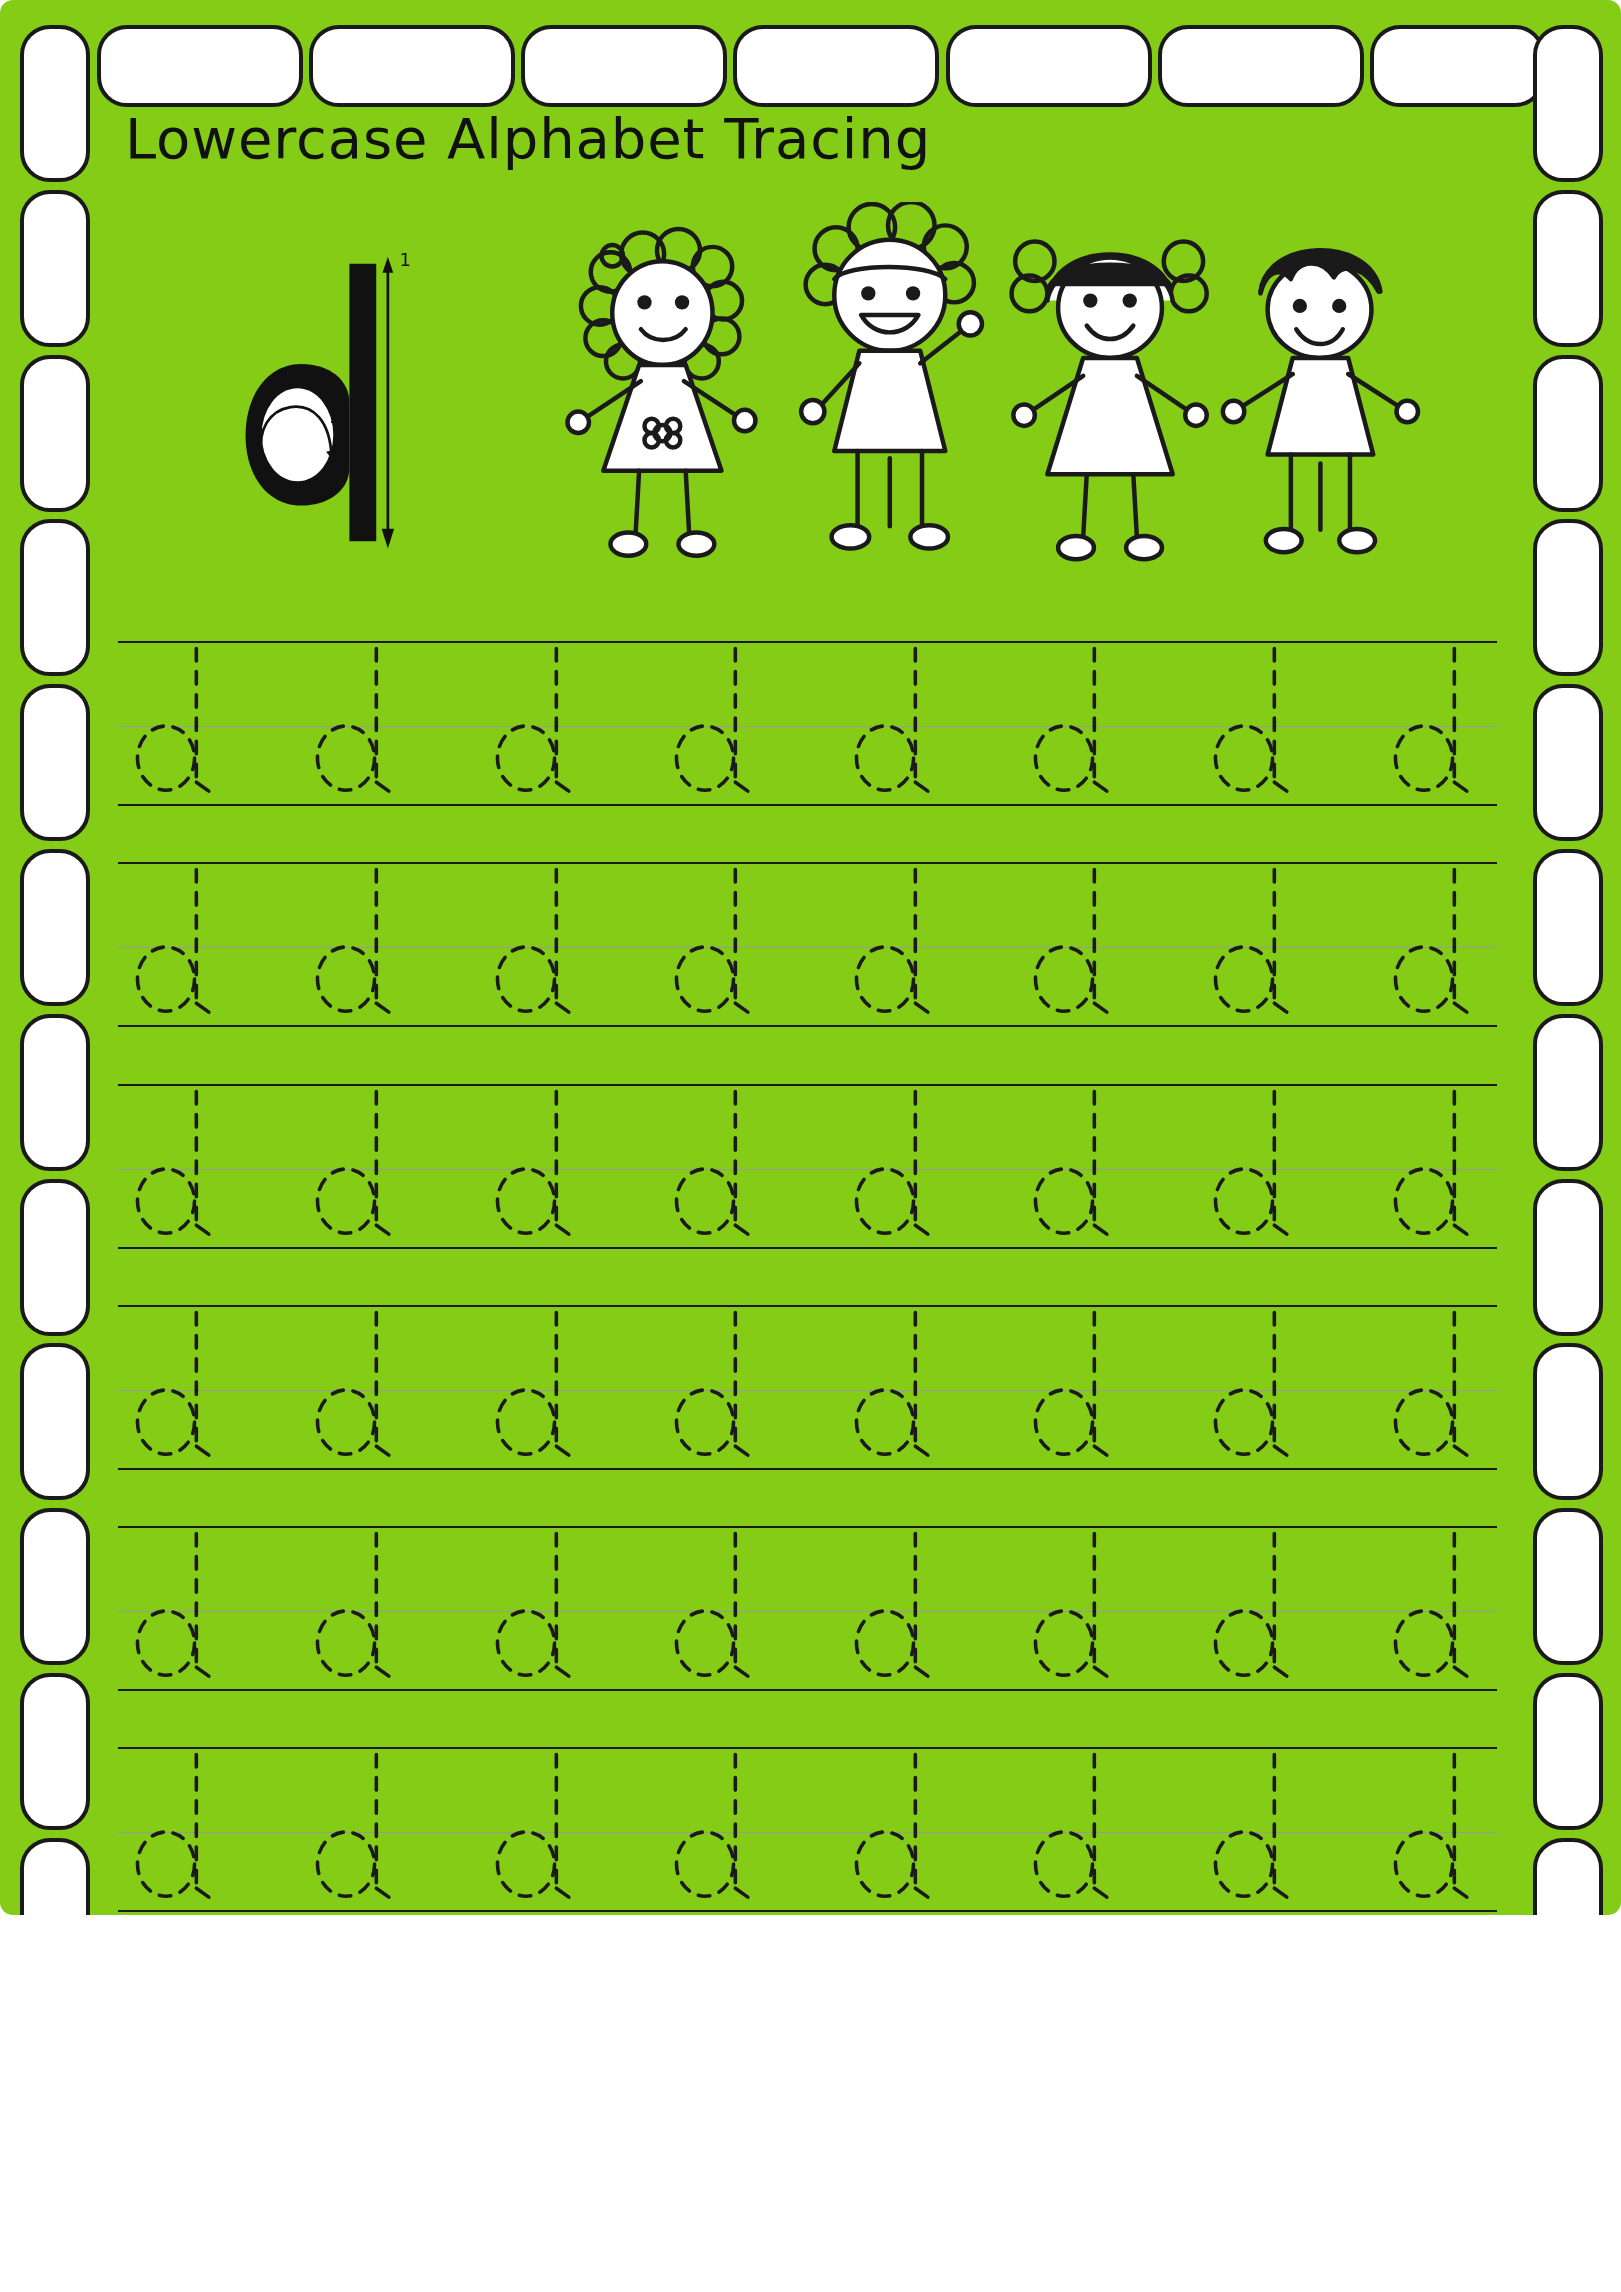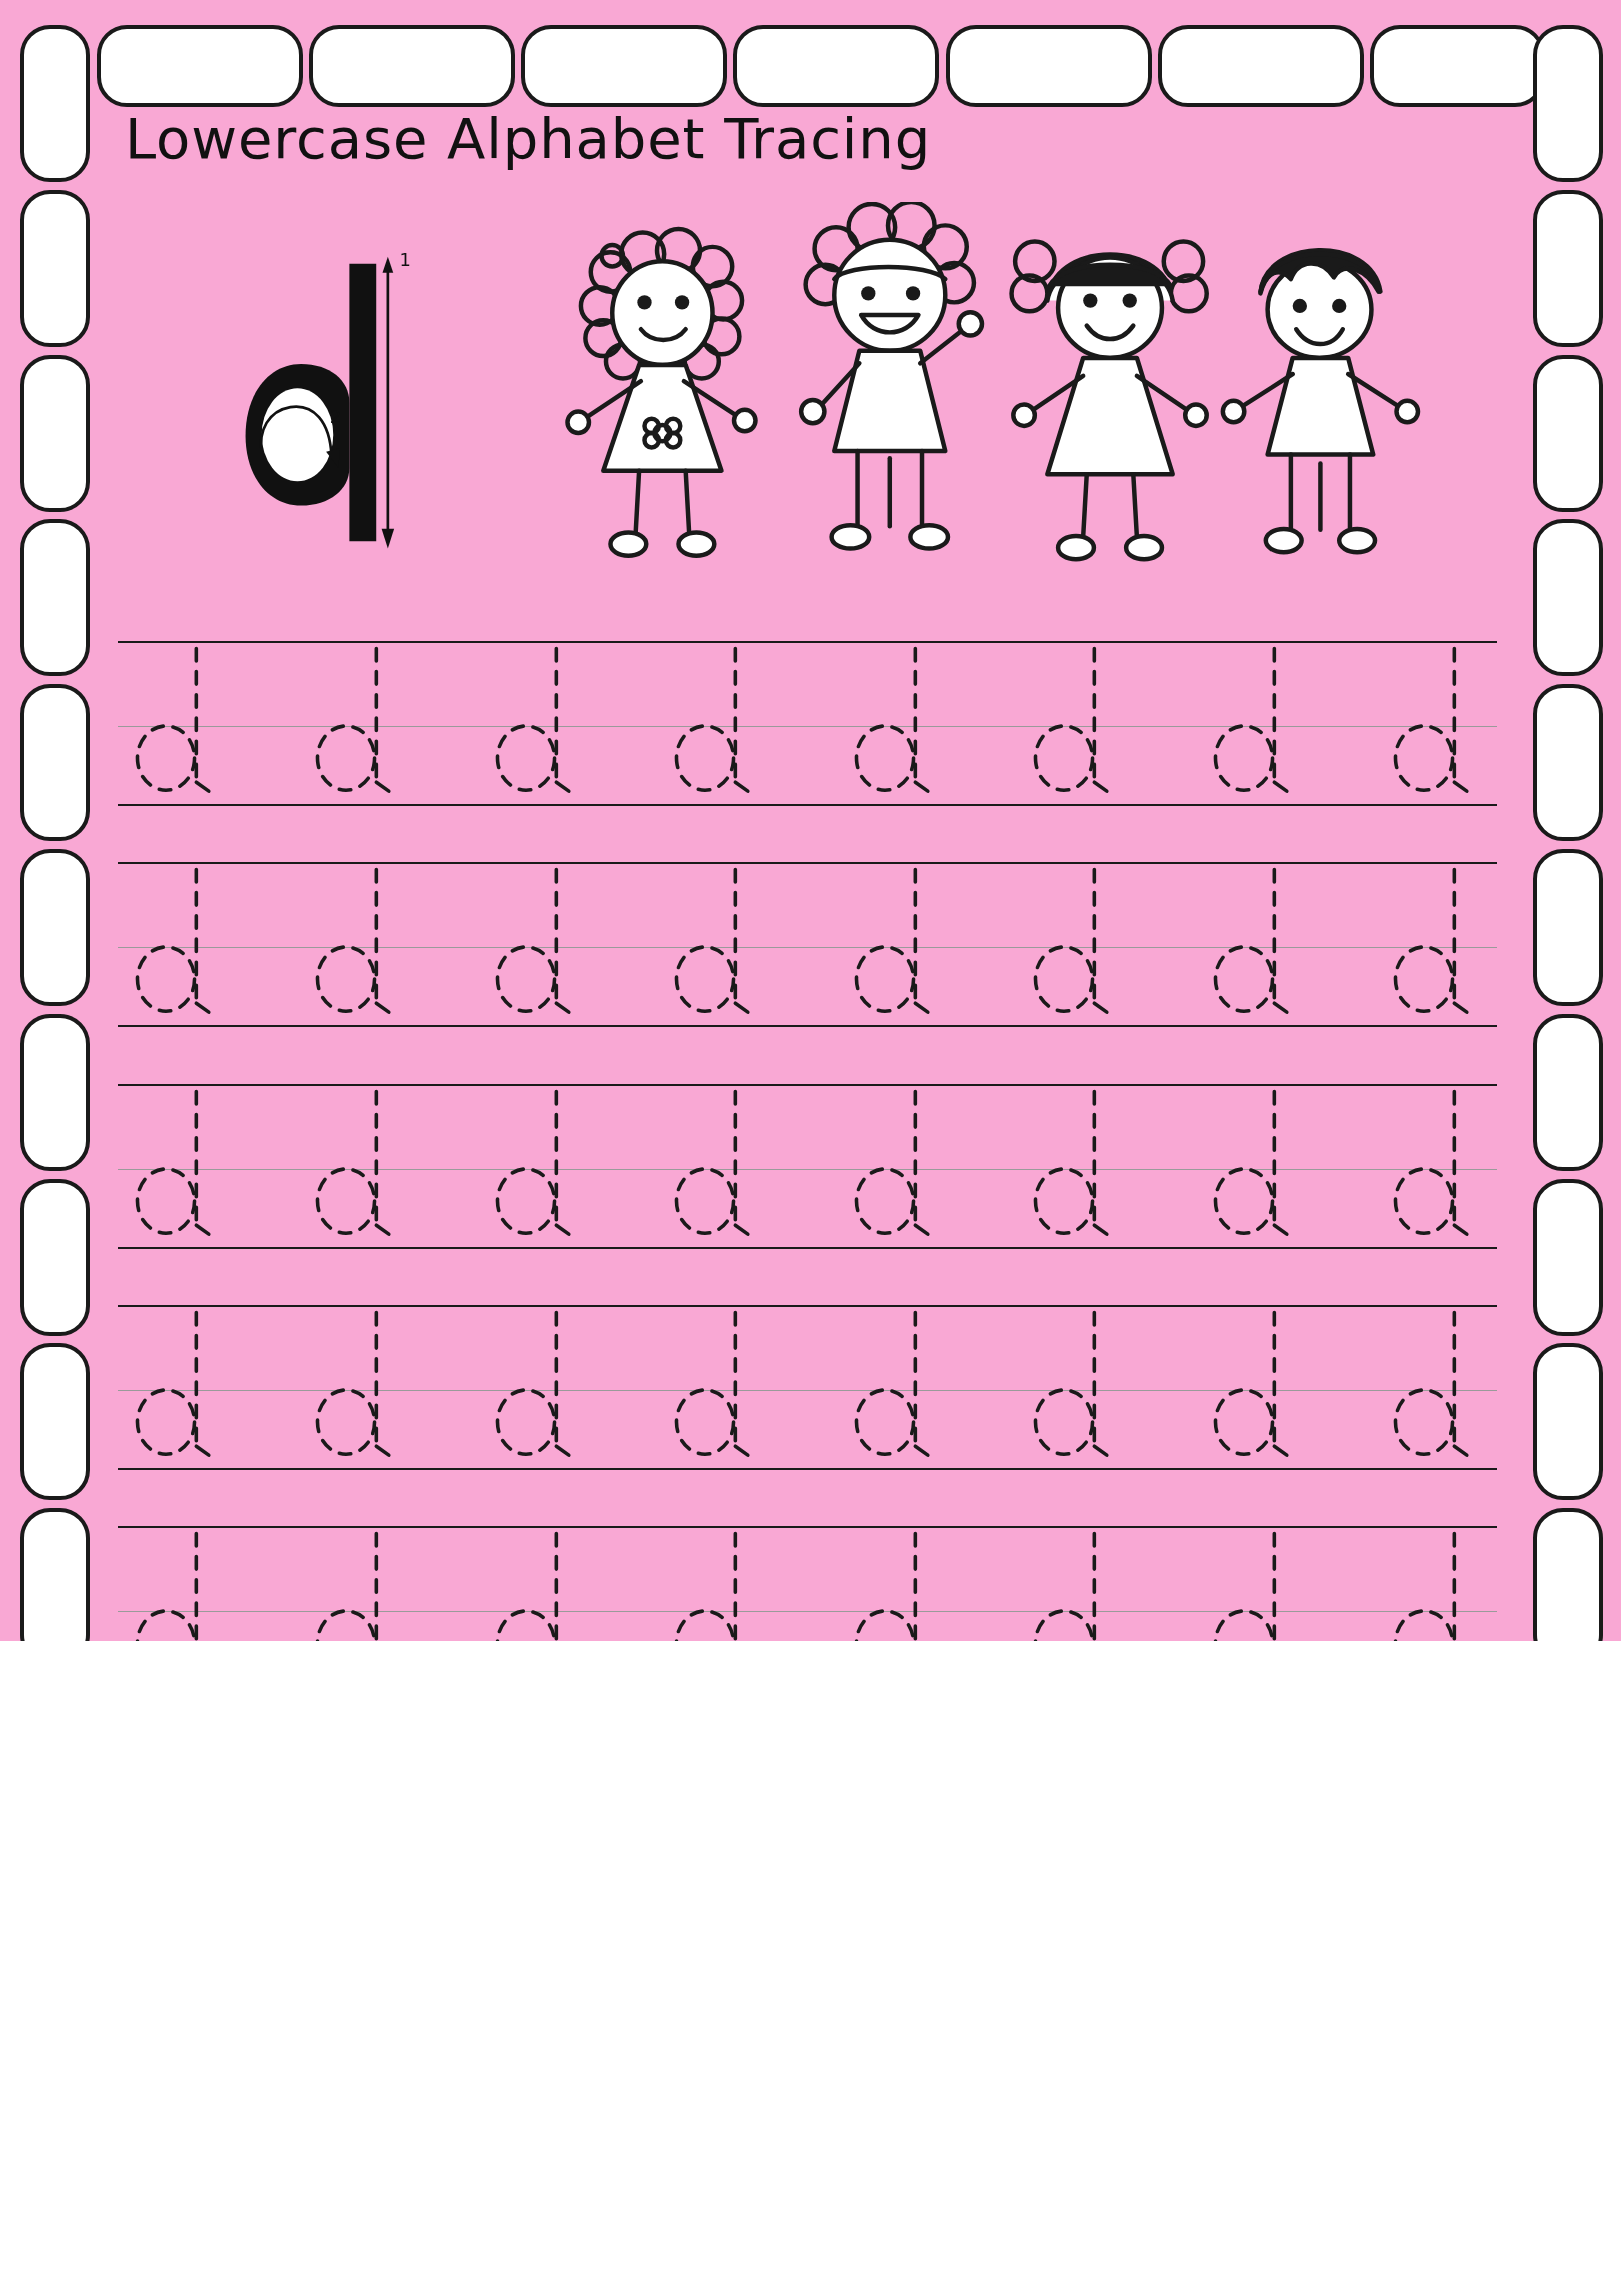--- a/index.html
+++ b/index.html
@@ -6,23 +6,24 @@
     margin: 0;
     padding: 0;
     background: #ffffff;
   }
   body {
     font-family: "Liberation Sans", sans-serif;
   }
   #page {
     position: relative;
     width: 1621px;
-    height: 1641px;
-    background: #f9a8d4;
+    height: 1915px;
+    background: #84cc16;
     overflow: hidden;
+    border-radius: 13px;
   }
 
   
   .border-capsule {
     position: absolute;
     box-sizing: border-box;
     border: 4.5px solid #1a1a1a;
     border-radius: 30px;
     background: #ffffff;
   }

